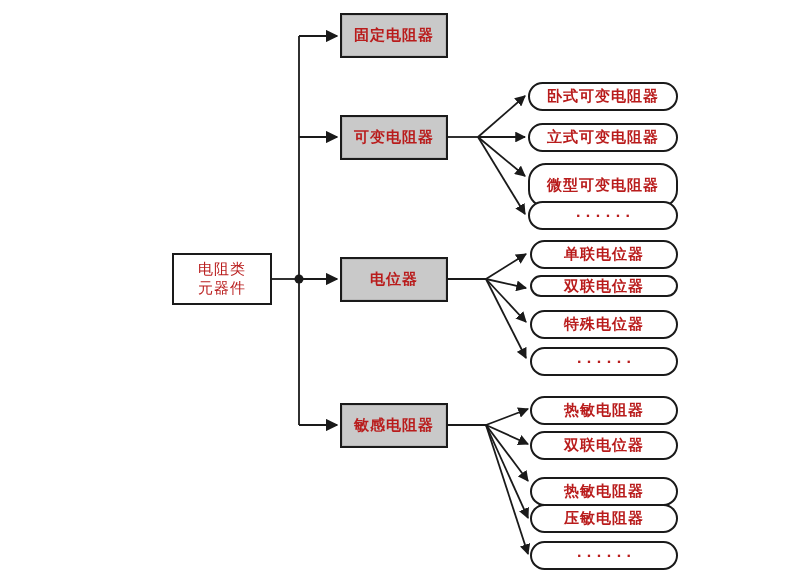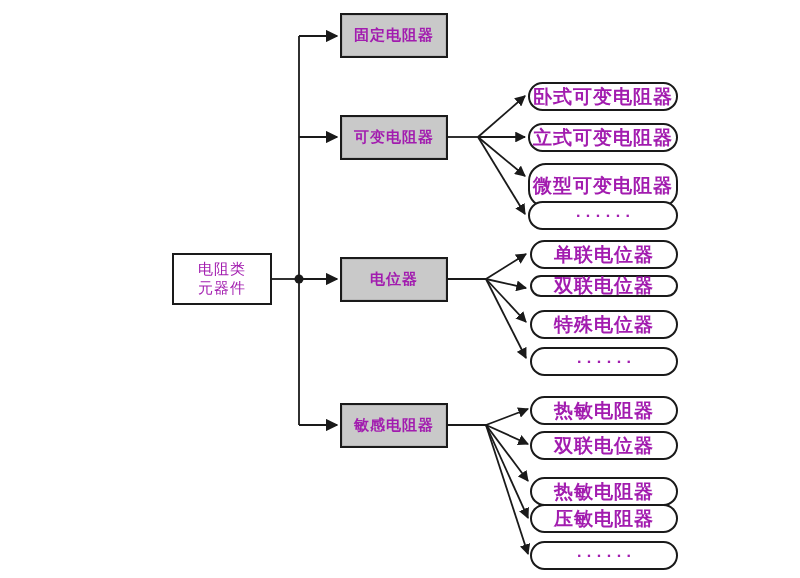--- a/index.html
+++ b/index.html
@@ -25,21 +25,21 @@
     width: 800px;
     height: 578px;
   }
   .node {
     position: absolute;
     box-sizing: border-box;
     display: flex;
     align-items: center;
     justify-content: center;
     text-align: center;
-    color: #a21caf;
+    color: #b91c1c;
     letter-spacing: 1px;
     z-index: 5;
   }
   .node-root {
     border: 2px solid #1a1a1a;
     background: #ffffff;
     font-size: 15px;
     font-weight: normal;
     line-height: 1.25;
   }
@@ -47,21 +47,21 @@
     border: 2px solid #1a1a1a;
     background: #c9c9c9;
     font-size: 15px;
     font-weight: bold;
     box-shadow: inset 0 0 0 1px #b8b8b8;
   }
   .node-leaf {
     border: 2.5px solid #1a1a1a;
     background: #ffffff;
     border-radius: 18px;
-    font-size: 19px;
+    font-size: 15px;
     font-weight: bold;
   }
   .node-leaf.ellipsis {
     letter-spacing: 5px;
     font-size: 13px;
     padding-left: 5px;
   }
   .watermark {
     position: absolute;
     z-index: 2;

